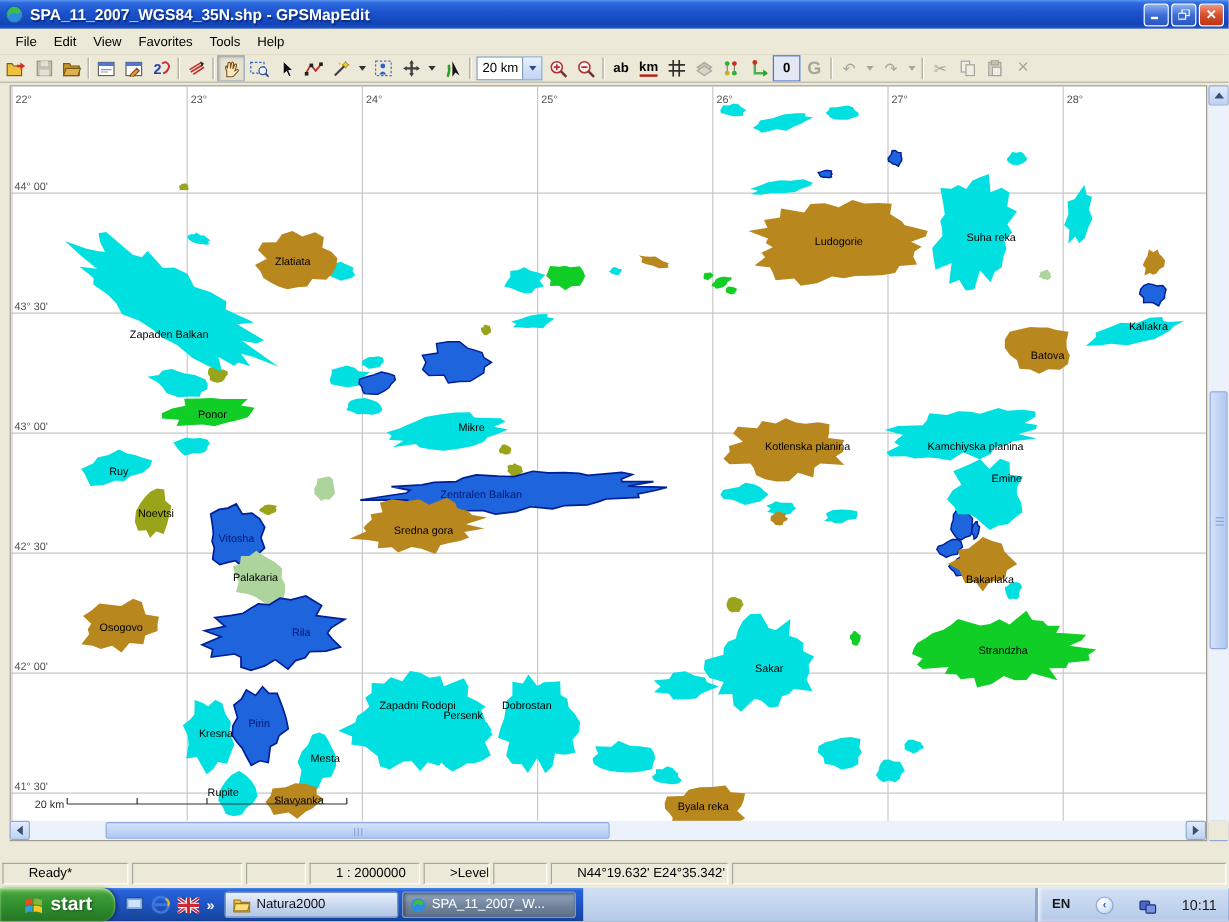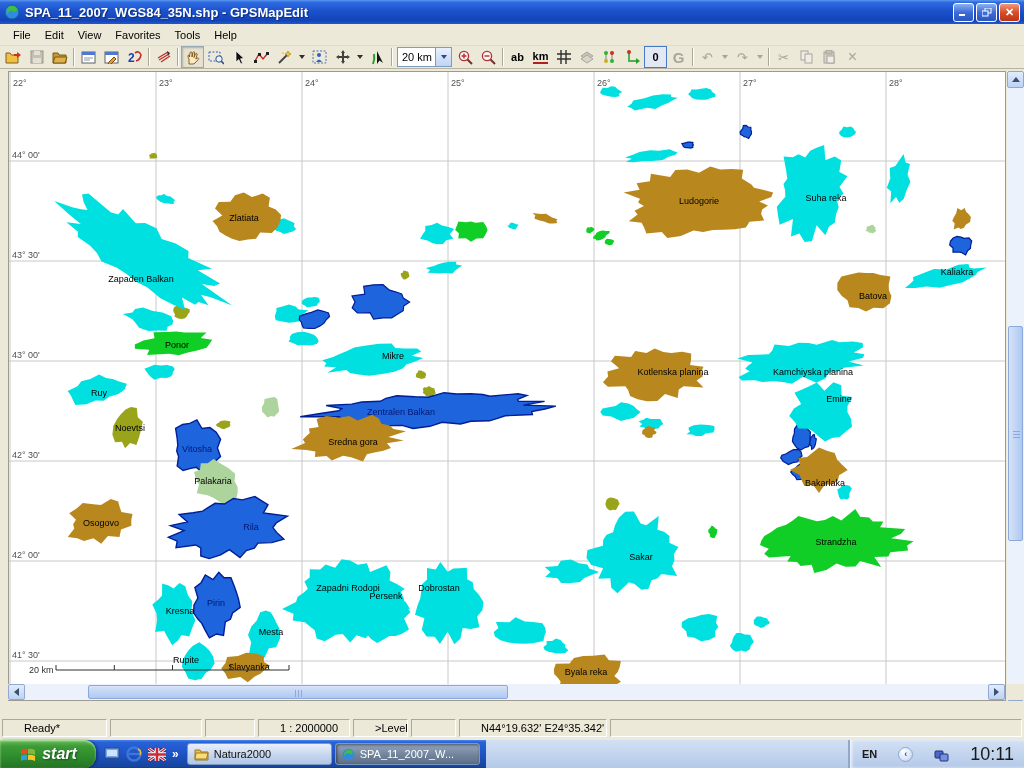--- a/index.html
+++ b/index.html
@@ -64,33 +64,33 @@
   .spanel { height:18px; font-size:11px; color:#000; padding:2px 21px; white-space:nowrap; overflow:hidden;
     border:1px solid; border-color:#ACA899 #FFFFFF #FFFFFF #ACA899; }
 
   
   .taskbar { position:absolute; left:0; top:740px; width:1024px; height:28px;
     background:linear-gradient(180deg,#4A86EC 0%,#2862D8 8%,#1F55C6 45%,#16459F 95%,#123A8C 100%); display:flex; align-items:center; }
   .startbtn { width:96px; height:28px; border-radius:0 12px 12px 0;
     background:linear-gradient(180deg,#6FBF5F 0%,#3D9C37 22%,#2E8C2C 60%,#247424 100%);
     box-shadow:inset 0 1px 2px #B8E8A8, 2px 0 3px rgba(0,0,0,.35);
     display:flex; align-items:center; justify-content:center; gap:5px; }
-  .start-label { color:#fff; font-size:16px; font-weight:bold; font-style:italic; text-shadow:1px 1px 2px #14501A; }
+  .start-label { color:#fff; font-size:16px; font-weight:bold; text-shadow:1px 1px 2px #14501A; }
   .quicklaunch { display:flex; align-items:center; gap:6px; padding:0 8px; }
   .ql-chevron { color:#fff; font-size:12px; font-weight:bold; }
   .taskbtn { height:22px; min-width:145px; max-width:150px; margin-right:3px; border-radius:3px;
     background:linear-gradient(180deg,#E9EFFA,#C3D4EE 60%,#B1C6E6); border:1px solid #7E98C0;
     display:flex; align-items:center; gap:5px; padding:0 6px; font-size:11px; color:#111; overflow:hidden; white-space:nowrap; }
   .taskbtn.active { background:linear-gradient(180deg,#93A6BE,#6E8199 60%,#5F7189); color:#fff; box-shadow:inset 1px 1px 3px rgba(0,0,0,.5); }
   .tray { margin-left:auto; height:28px; background:linear-gradient(180deg,#D2E0F4,#B4C9E8);
     border-left:2px solid #8FA8CC; box-shadow:inset 2px 0 3px rgba(255,255,255,.7);
     display:flex; align-items:center; gap:21px; padding:0 10px 0 12px; }
   .tray-band { flex:1; height:28px; background:linear-gradient(180deg,#D2E0F4,#B4C9E8); margin-left:3px; }
   .tray .en { font-size:11px; font-weight:bold; color:#1A1A1A; }
-  .tray .clock { font-size:18px; color:#1A1A1A; }
+  .tray .clock { font-size:12px; color:#1A1A1A; }
   .tray-chev { width:15px; height:15px; border-radius:50%; background:radial-gradient(circle at 35% 30%,#ffffff,#D8E4F8 60%,#AFC6EC);
     border:1px solid #8FA8CC; display:flex; align-items:center; justify-content:center; color:#2A57B0; font-size:9px; font-weight:bold; }
 </style>
 </head>
 <body>
 
 <div class="titlebar">
   <svg class="title-icon" viewBox="0 0 16 16">
     <circle cx="8" cy="8" r="7" fill="#2E8CE0"></circle>
     <path d="M3 10 Q6 5 9 7 Q13 9 13 4 Q10 1 6 2 Q2 4 3 10Z" fill="#3FBF3F"></path>

